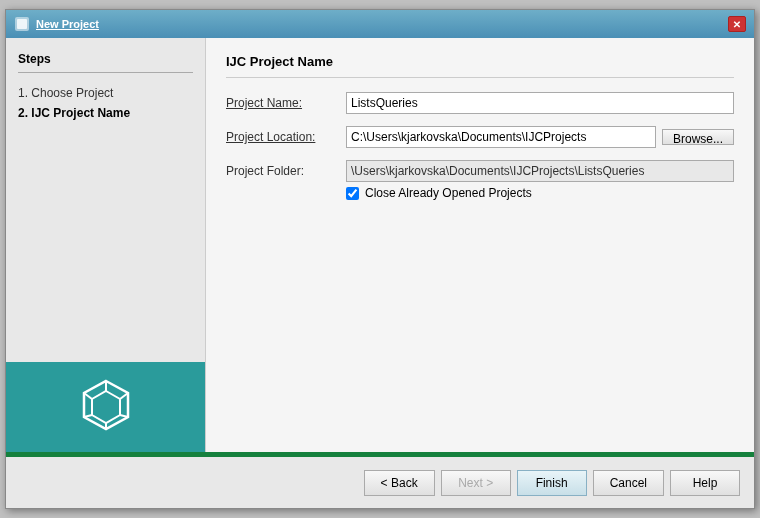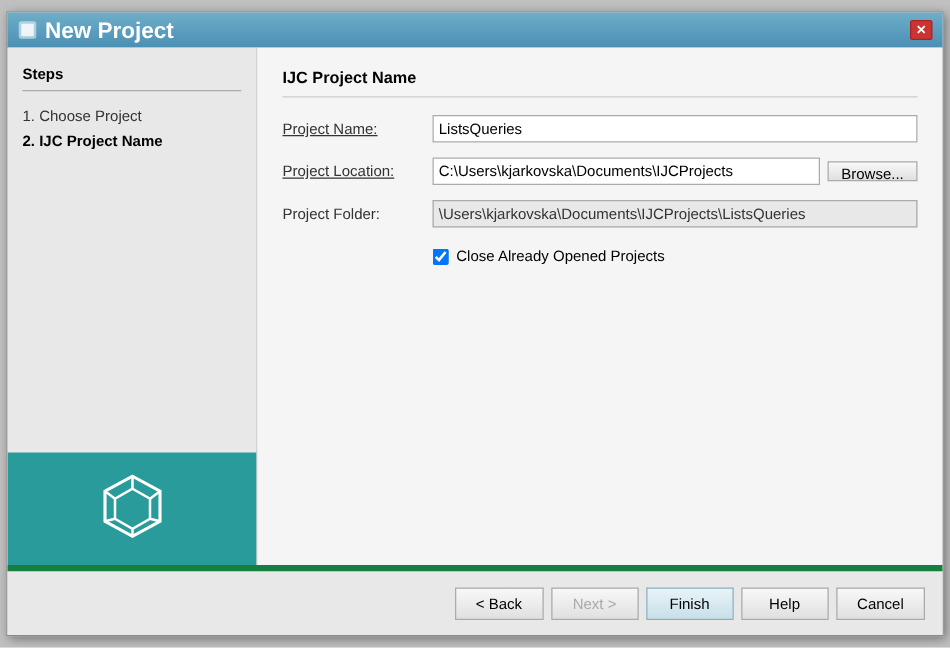--- a/index.html
+++ b/index.html
@@ -36,23 +36,24 @@
     .title-bar-left {
       display: flex;
       align-items: center;
       gap: 6px;
     }
     .title-icon {
       width: 16px;
       height: 16px;
     }
     .title-text {
-      font-size: 18px;
+      font-size: 11px;
       font-weight: bold;
       color: white;
+      text-decoration: underline;
     }
     .close-btn {
       background: #cc3333;
       border: 1px solid #aa2222;
       border-radius: 2px;
       width: 18px;
       height: 16px;
       display: flex;
       align-items: center;
       justify-content: center;
@@ -149,21 +150,21 @@
       padding: 2px 10px;
       height: 16px;
       background: linear-gradient(to bottom, #f8f8f8, #e0e0e0);
       border: 1px solid #aaa;
       font-size: 12px;
       cursor: pointer;
     }
     .folder-row {
       display: flex;
       align-items: center;
-      margin-bottom: 12px;
+      margin-bottom: 0;
     }
     .folder-label {
       width: 120px;
       font-size: 12px;
       color: #333;
       flex-shrink: 0;
     }
     .folder-display {
       flex: 1;
       height: 22px;
@@ -292,16 +293,16 @@
         <input type="checkbox" id="close-projects" checked="" style="">
         <label class="checkbox-label" for="close-projects">Close Already Opened Projects</label>
       </div>
     </div>
   </div>
 
   <div class="bottom-bar">
     <button class="bottom-btn">&lt; Back</button>
     <button class="bottom-btn" disabled="">Next &gt;</button>
     <button class="bottom-btn primary">Finish</button>
+    <button class="bottom-btn">Cancel</button>
     <button class="bottom-btn">Help</button>
-    <button class="bottom-btn">Cancel</button>
   </div>
 </div>
 
 </body></html>

